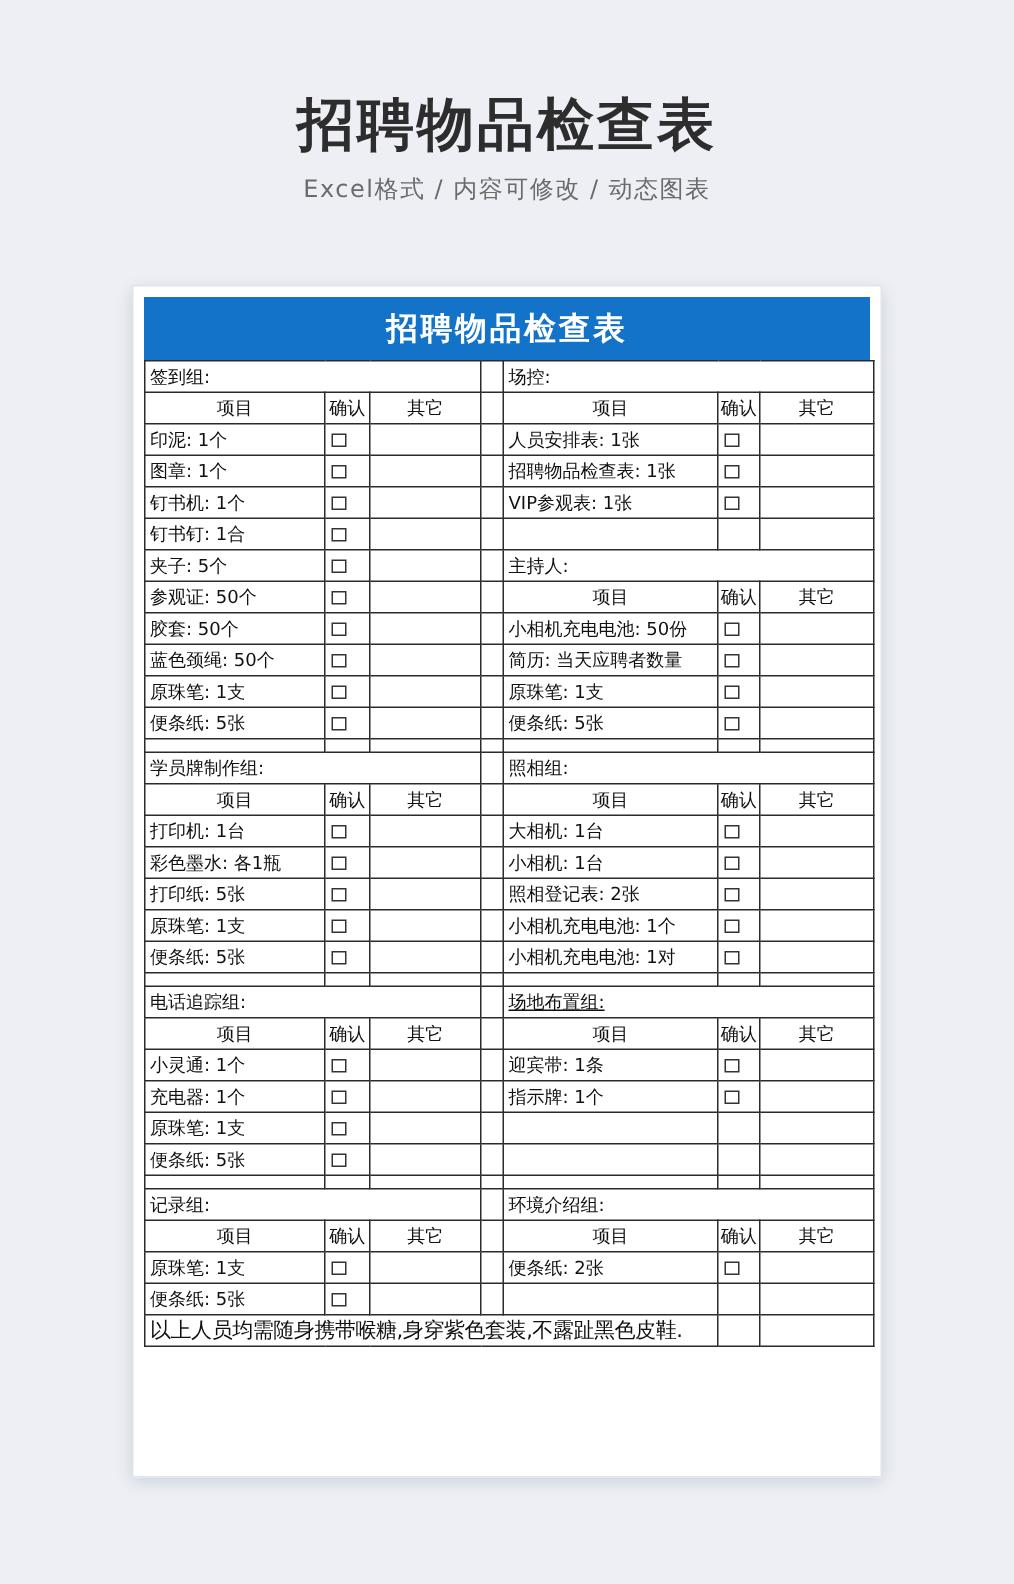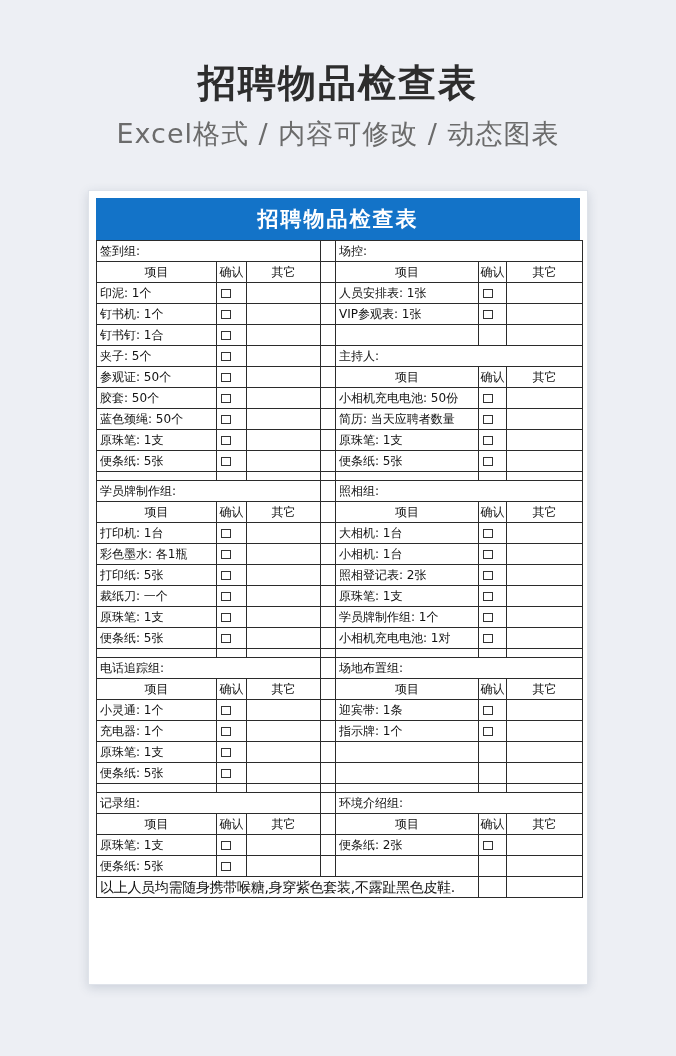--- a/index.html
+++ b/index.html
@@ -7,21 +7,21 @@
     width:676px;height:1056px;position:relative;overflow:hidden;
     background:#edeff4;
     font-family:"DejaVu Sans","Liberation Sans",sans-serif;
   }
   .hero{width:676px;text-align:center;}
   .hero h1{
     margin:62px 0 0 0;font-size:38px;line-height:1.15;font-weight:700;
     color:#2d2d2d;letter-spacing:2px;
   }
   .hero .sub{
-    margin-top:10px;font-size:27px;color:#6b6b6b;letter-spacing:1px;
+    margin-top:10px;font-size:16px;color:#6b6b6b;letter-spacing:1px;
   }
   .card{
     position:absolute;left:88px;top:190px;width:500px;height:795px;
     background:#ffffff;box-sizing:border-box;padding:7px;
     border:1px solid #dfe3ea;
     box-shadow:0 3px 10px rgba(50,70,100,0.18);
   }
   .sheet-title{
     height:42px;display:flex;align-items:center;justify-content:center;
     color:#ffffff;font-size:21px;font-weight:700;letter-spacing:2px;
@@ -86,20 +86,29 @@
         <tr>
           <td style="border-color: rgb(43, 43, 43);">印泥: 1个</td>
           <td style="border-color: rgb(43, 43, 43);"><span class="cb"></span></td>
           <td style="border-color: rgb(43, 43, 43);"></td>
           <td style="border-color: rgb(43, 43, 43);"></td>
           <td style="border-color: rgb(43, 43, 43);">人员安排表: 1张</td>
           <td style="border-color: rgb(43, 43, 43);"><span class="cb"></span></td>
           <td style="border-color: rgb(43, 43, 43);"></td>
         </tr>
         <tr>
+          <td style="border-color: rgb(43, 43, 43);">图章: 1个</td>
+          <td style="border-color: rgb(43, 43, 43);"><span class="cb"></span></td>
+          <td style="border-color: rgb(43, 43, 43);"></td>
+          <td style="border-color: rgb(43, 43, 43);"></td>
+          <td style="border-color: rgb(43, 43, 43);">招聘物品检查表: 1张</td>
+          <td style="border-color: rgb(43, 43, 43);"><span class="cb"></span></td>
+          <td style="border-color: rgb(43, 43, 43);"></td>
+        </tr>
+        <tr>
           <td style="border-color: rgb(43, 43, 43);">钉书机: 1个</td>
           <td style="border-color: rgb(43, 43, 43);"><span class="cb"></span></td>
           <td style="border-color: rgb(43, 43, 43);"></td>
           <td style="border-color: rgb(43, 43, 43);"></td>
           <td style="border-color: rgb(43, 43, 43);">VIP参观表: 1张</td>
           <td style="border-color: rgb(43, 43, 43);"><span class="cb"></span></td>
           <td style="border-color: rgb(43, 43, 43);"></td>
         </tr>
         <tr>
           <td style="border-color: rgb(43, 43, 43);">钉书钉: 1合</td>
@@ -206,34 +215,25 @@
         <tr>
           <td style="border-color: rgb(43, 43, 43);">打印纸: 5张</td>
           <td style="border-color: rgb(43, 43, 43);"><span class="cb"></span></td>
           <td style="border-color: rgb(43, 43, 43);"></td>
           <td style="border-color: rgb(43, 43, 43);"></td>
           <td style="border-color: rgb(43, 43, 43);">照相登记表: 2张</td>
           <td style="border-color: rgb(43, 43, 43);"><span class="cb"></span></td>
           <td style="border-color: rgb(43, 43, 43);"></td>
         </tr>
         <tr>
-          <td style="border-color: rgb(43, 43, 43);">裁纸刀: 一个</td>
-          <td style="border-color: rgb(43, 43, 43);"><span class="cb"></span></td>
-          <td style="border-color: rgb(43, 43, 43);"></td>
-          <td style="border-color: rgb(43, 43, 43);"></td>
-          <td style="border-color: rgb(43, 43, 43);">原珠笔: 1支</td>
-          <td style="border-color: rgb(43, 43, 43);"><span class="cb"></span></td>
-          <td style="border-color: rgb(43, 43, 43);"></td>
-        </tr>
-        <tr>
-          <td style="border-color: rgb(43, 43, 43);">原珠笔: 1支</td>
-          <td style="border-color: rgb(43, 43, 43);"><span class="cb"></span></td>
-          <td style="border-color: rgb(43, 43, 43);"></td>
-          <td style="border-color: rgb(43, 43, 43);"></td>
-          <td style="border-color: rgb(43, 43, 43);">学员牌制作组: 1个</td>
+          <td style="border-color: rgb(43, 43, 43);">原珠笔: 1支</td>
+          <td style="border-color: rgb(43, 43, 43);"><span class="cb"></span></td>
+          <td style="border-color: rgb(43, 43, 43);"></td>
+          <td style="border-color: rgb(43, 43, 43);"></td>
+          <td style="border-color: rgb(43, 43, 43);">小相机充电电池: 1个</td>
           <td style="border-color: rgb(43, 43, 43);"><span class="cb"></span></td>
           <td style="border-color: rgb(43, 43, 43);"></td>
         </tr>
         <tr>
           <td style="border-color: rgb(43, 43, 43);">便条纸: 5张</td>
           <td style="border-color: rgb(43, 43, 43);"><span class="cb"></span></td>
           <td style="border-color: rgb(43, 43, 43);"></td>
           <td style="border-color: rgb(43, 43, 43);"></td>
           <td style="border-color: rgb(43, 43, 43);">小相机充电电池: 1对</td>
           <td style="border-color: rgb(43, 43, 43);"><span class="cb"></span></td>
@@ -244,21 +244,21 @@
           <td style="border-color: rgb(43, 43, 43);"></td>
           <td style="border-color: rgb(43, 43, 43);"></td>
           <td style="border-color: rgb(43, 43, 43);"></td>
           <td style="border-color: rgb(43, 43, 43);"></td>
           <td style="border-color: rgb(43, 43, 43);"></td>
           <td style="border-color: rgb(43, 43, 43);"></td>
         </tr>
         <tr>
           <td colspan="3" style="border-color: rgb(43, 43, 43);">电话追踪组:</td>
           <td style="border-color: rgb(43, 43, 43);"></td>
-          <td colspan="3" style="border-color: rgb(43, 43, 43);">场地布置组:</td>
+          <td colspan="3" style="border-color: rgb(43, 43, 43); text-decoration: underline;">场地布置组:</td>
         </tr>
         <tr>
           <td class="center" style="border-color: rgb(43, 43, 43);">项目</td>
           <td class="center" style="border-color: rgb(43, 43, 43);">确认</td>
           <td class="center" style="border-color: rgb(43, 43, 43);">其它</td>
           <td style="border-color: rgb(43, 43, 43);"></td>
           <td class="center" style="border-color: rgb(43, 43, 43);">项目</td>
           <td class="center" style="border-color: rgb(43, 43, 43);">确认</td>
           <td class="center" style="border-color: rgb(43, 43, 43);">其它</td>
         </tr>

